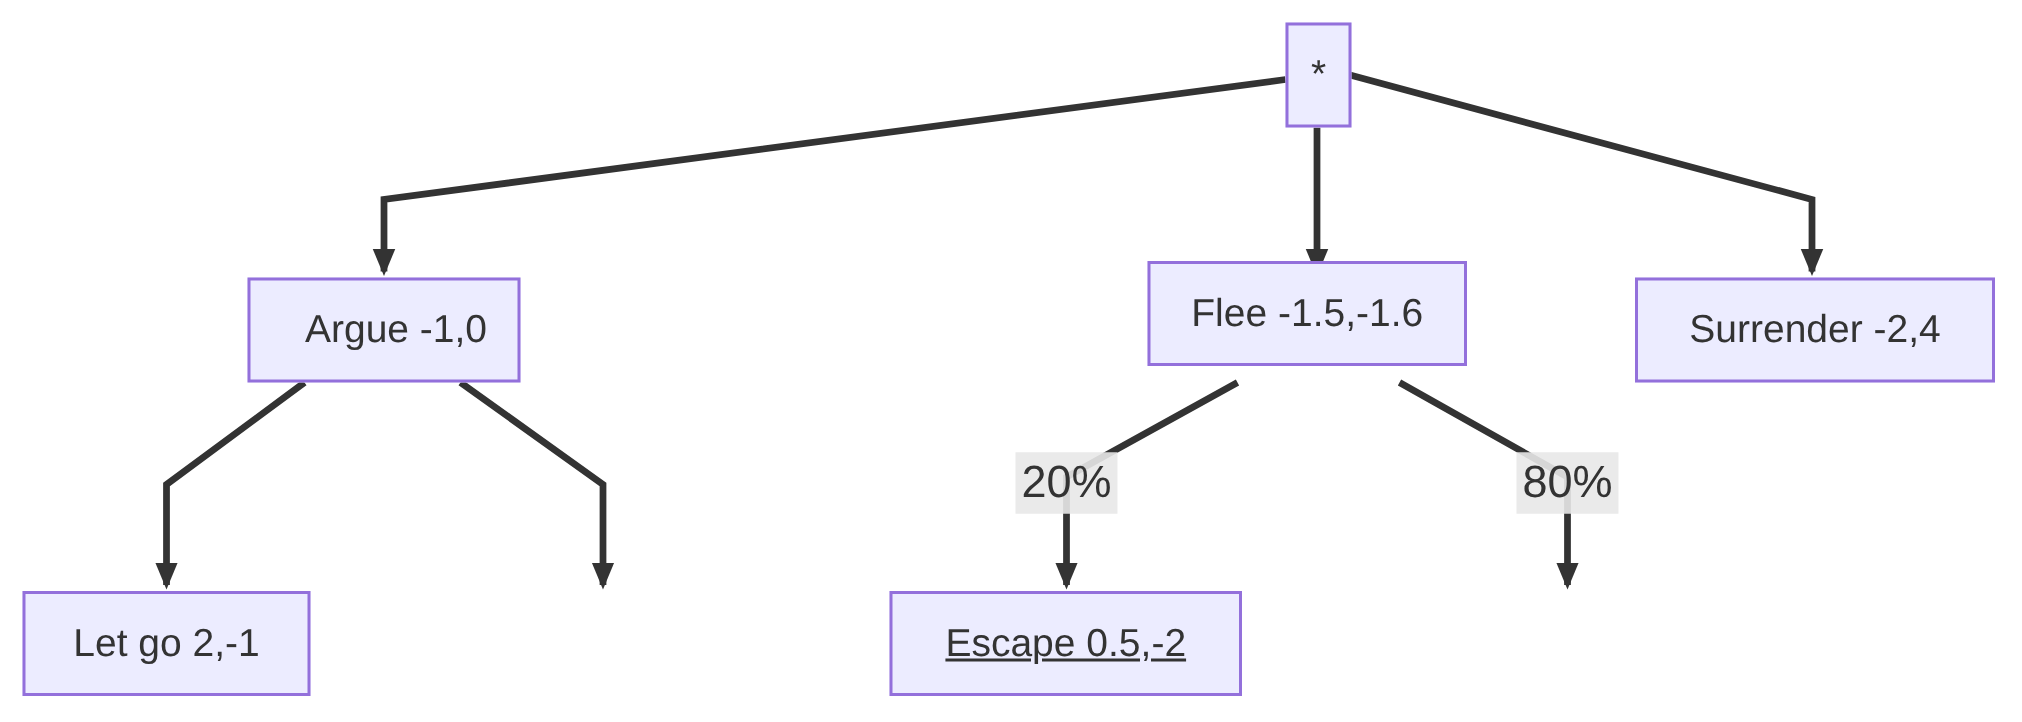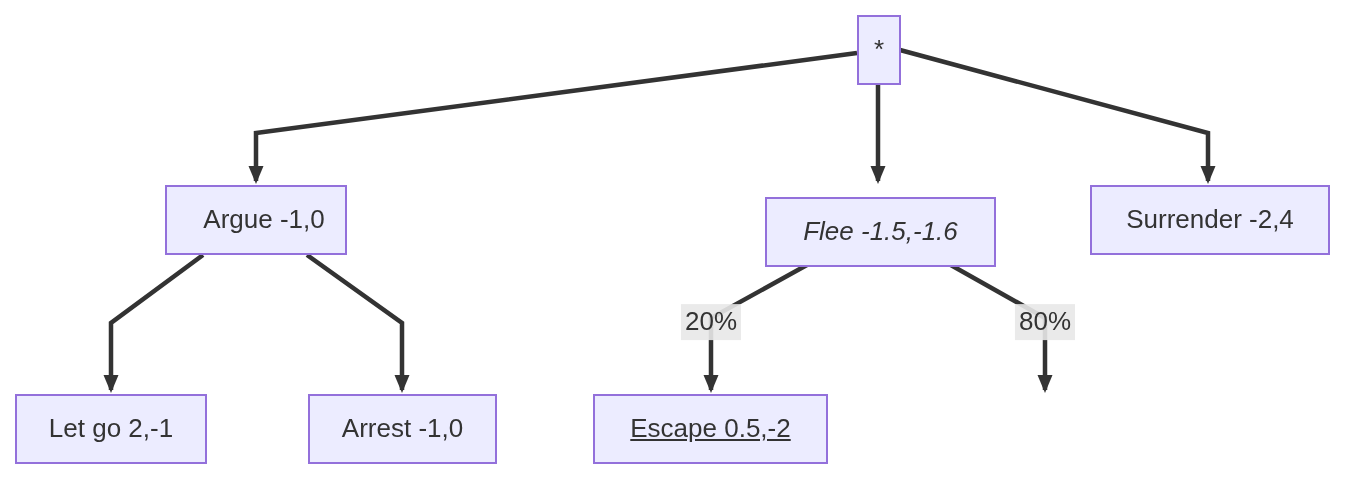--- a/index.html
+++ b/index.html
@@ -42,29 +42,29 @@
   .node-label {
     display: block;
     line-height: 1;
     padding-bottom: 3px;
   }
   .edge-label {
     position: absolute;
     transform: translate(-50%, -50%);
     background: rgba(232, 232, 232, 0.9);
     color: #333333;
-    font-size: 26px;
+    font-size: 30px;
     line-height: 1.3;
     padding: 1px 4px;
     white-space: nowrap;
   }
   
   #n-root      { left: 857px;  top: 15px;  width: 44px;  height: 70px; }
   #n-argue     { left: 165px;  top: 185px; width: 182px; height: 70px; padding-left: 16px; }
-  #n-flee      { left: 765px;  top: 197px; width: 231px; height: 70px; font-style: italic; }
+  #n-flee      { left: 765px;  top: 174px; width: 213px; height: 70px; }
   #n-surrender { left: 1090px; top: 185px; width: 240px; height: 70px; }
   #n-letgo     { left: 15px;   top: 394px; width: 192px; height: 70px; justify-content: center; }
   #n-arrest    { left: 308px;  top: 394px; width: 189px; height: 70px; }
   #n-escape    { left: 593px;  top: 394px; width: 235px; height: 70px; text-decoration: underline; }
   #n-caught    { left: 925px;  top: 394px; width: 238px; height: 70px; }
   
   #lbl-escape  { left: 711px;  top: 322px; }
   #lbl-caught  { left: 1045px; top: 322px; }
 </style>
 </head>
@@ -100,23 +100,20 @@
   </div>
 
   <div class="node" id="n-surrender">
     <span class="node-label">Surrender -2,4</span>
   </div>
 
   <div class="node" id="n-letgo">
     <span class="node-label">Let go 2,-1</span>
   </div>
 
-  <div class="node" id="n-arrest">
-    <span class="node-label">Arrest -1,0</span>
-  </div>
 
   <div class="node" id="n-escape">
     <span class="node-label">Escape 0.5,-2</span>
   </div>
 
 
   <div class="edge-label" id="lbl-escape">20%</div>
 
   <div class="edge-label" id="lbl-caught">80%</div>
 

